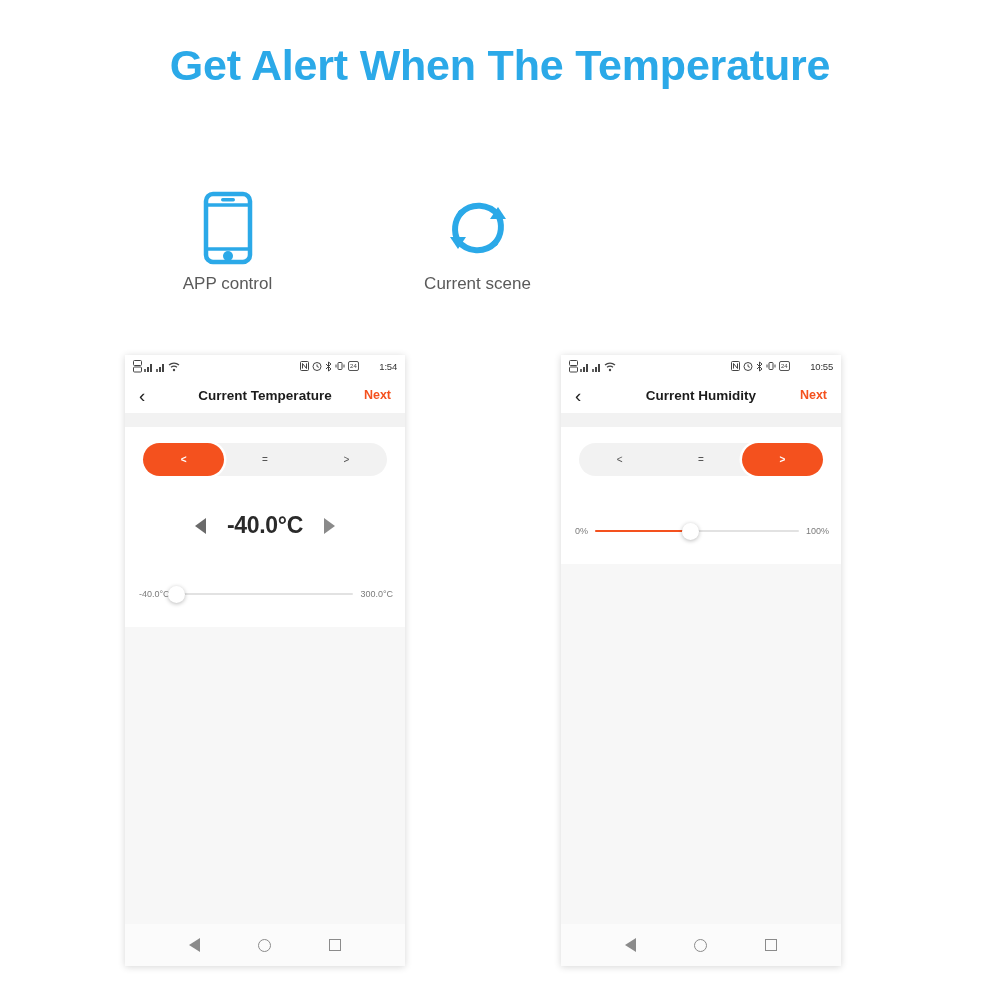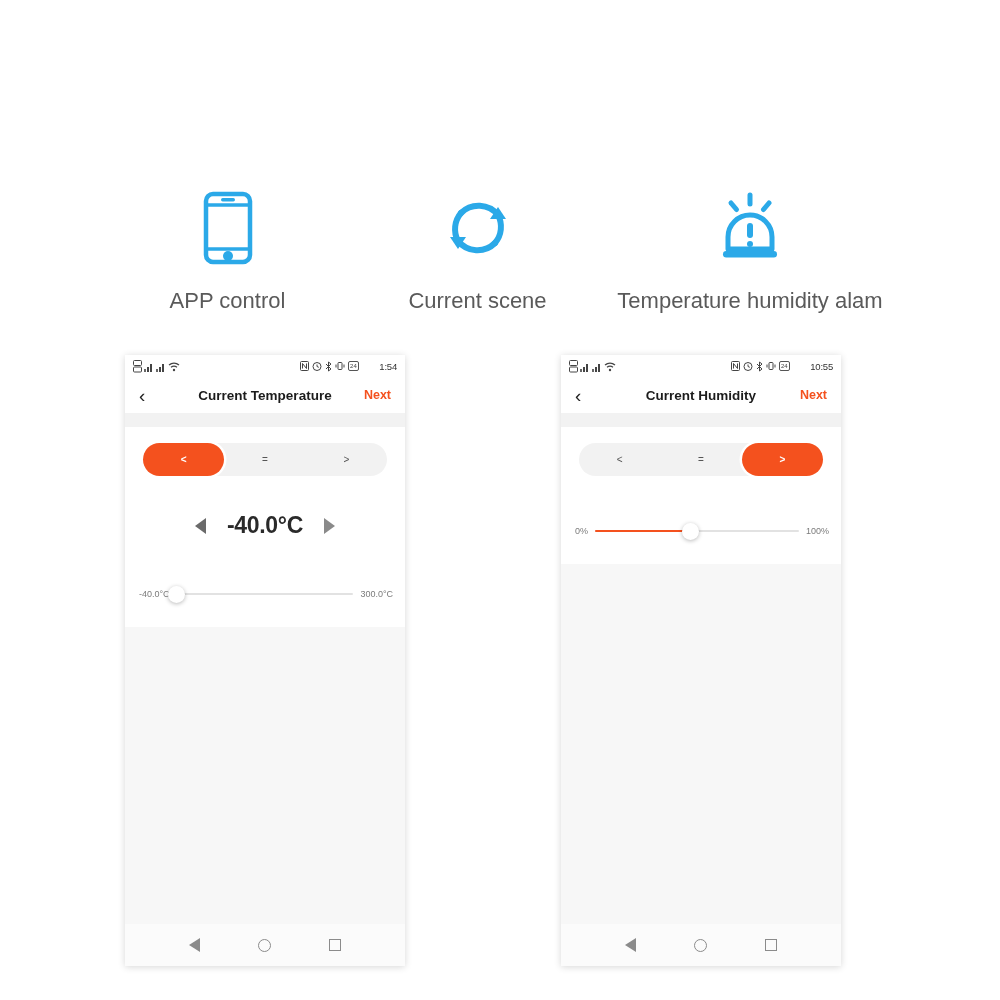--- a/index.html
+++ b/index.html
@@ -30,22 +30,22 @@
     position: absolute;
     top: 190px; left: 100px; width: 800px;
     display: flex;
   }
   .feature { display: flex; flex-direction: column; align-items: center; }
   .feature.f1 { width: 255px; }
   .feature.f2 { width: 245px; }
   .feature.f3 { width: 300px; }
   .feature-icon { height: 76px; display: flex; align-items: center; justify-content: center; }
   .feature-label {
-    margin-top: 22px;
-    font-size: 22px;
+    margin-top: 8px;
+    font-size: 17px;
     color: #5a5a5a;
     font-family: "Liberation Sans", sans-serif;
     white-space: nowrap;
   }
 
   
   .phone {
     position: absolute;
     top: 355px;
     width: 280px; height: 611px;
@@ -193,20 +193,21 @@
     width: 12px; height: 12px;
     border: 1.4px solid #8b8b8b;
   }
 </style>
 </head>
 <body>
 
 <div class="page">
 
   <div class="headline" style="color: rgb(43, 169, 232);">
+    <span>Get Alert When The Temperature</span>
   </div>
 
   <div class="features">
 
     <div class="feature f1">
       <div class="feature-icon">
         <svg width="50" height="74" viewBox="0 0 50 74">
           <rect x="3" y="3" width="44" height="68" rx="7" ry="7" fill="none" stroke="#2BA9E8" stroke-width="4.5"></rect>
           <line x1="3" y1="14" x2="47" y2="14" stroke="#2BA9E8" stroke-width="3.5"></line>
           <line x1="3" y1="58" x2="47" y2="58" stroke="#2BA9E8" stroke-width="3.5"></line>
@@ -224,34 +225,20 @@
           <path d="M55 22 A25 25 0 0 0 18 20" fill="none" stroke="#2BA9E8" stroke-width="6" stroke-linecap="round"></path>
           <path d="M15 48 A25 25 0 0 0 52 50" fill="none" stroke="#2BA9E8" stroke-width="6" stroke-linecap="round"></path>
           <path d="M15 48 A25 25 0 0 1 18 20" fill="none" stroke="#2BA9E8" stroke-width="6" stroke-linecap="round"></path>
           <polygon points="55,14 63,26 47,26" fill="#2BA9E8"></polygon>
           <polygon points="15,56 7,44 23,44" fill="#2BA9E8"></polygon>
         </svg>
       </div>
       <div class="feature-label">Current scene</div>
     </div>
 
-    <div class="feature f3">
-      <div class="feature-icon">
-        <svg width="66" height="72" viewBox="0 0 66 72">
-          <line x1="33" y1="3" x2="33" y2="12" stroke="#2BA9E8" stroke-width="5" stroke-linecap="round"></line>
-          <line x1="14" y1="11" x2="19.5" y2="17.5" stroke="#2BA9E8" stroke-width="5" stroke-linecap="round"></line>
-          <line x1="52" y1="11" x2="46.5" y2="17.5" stroke="#2BA9E8" stroke-width="5" stroke-linecap="round"></line>
-          <path d="M11 57 L11 45 A22 22 0 0 1 55 45 L55 57 Z" fill="none" stroke="#2BA9E8" stroke-width="5" stroke-linejoin="round"></path>
-          <rect x="6" y="59" width="54" height="6.5" rx="3.2" fill="#2BA9E8"></rect>
-          <rect x="30" y="31" width="6" height="15" rx="3" fill="#2BA9E8"></rect>
-          <rect x="30" y="49" width="6" height="6" rx="3" fill="#2BA9E8"></rect>
-        </svg>
-      </div>
-      <div class="feature-label">Temperature humidity alam</div>
-    </div>
 
   </div>
 
   <div class="phone left">
 
     <div class="statusbar">
       <div class="sb-left">
         <svg width="9" height="13" viewBox="0 0 9 13">
           <rect x="0.5" y="0.5" width="8" height="5" rx="1" fill="none" stroke="#444" stroke-width="1"></rect>
           <rect x="0.5" y="7" width="8" height="5" rx="1" fill="none" stroke="#444" stroke-width="1"></rect>

